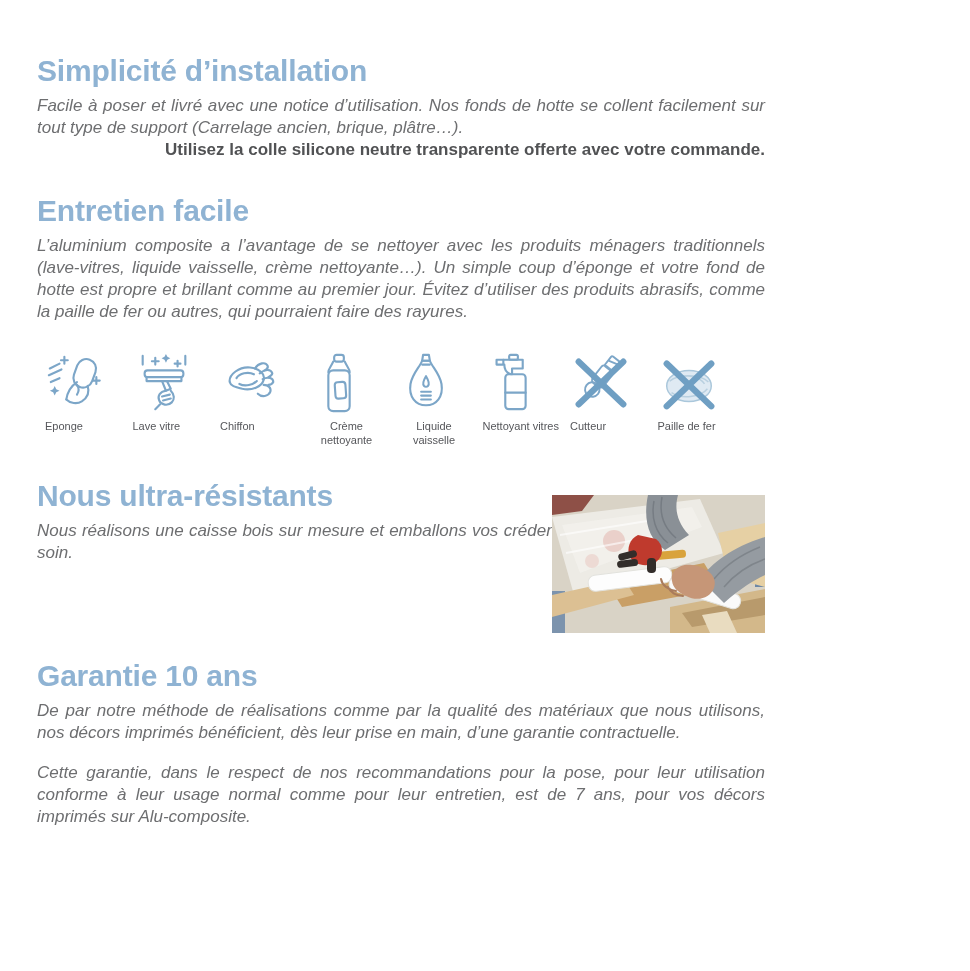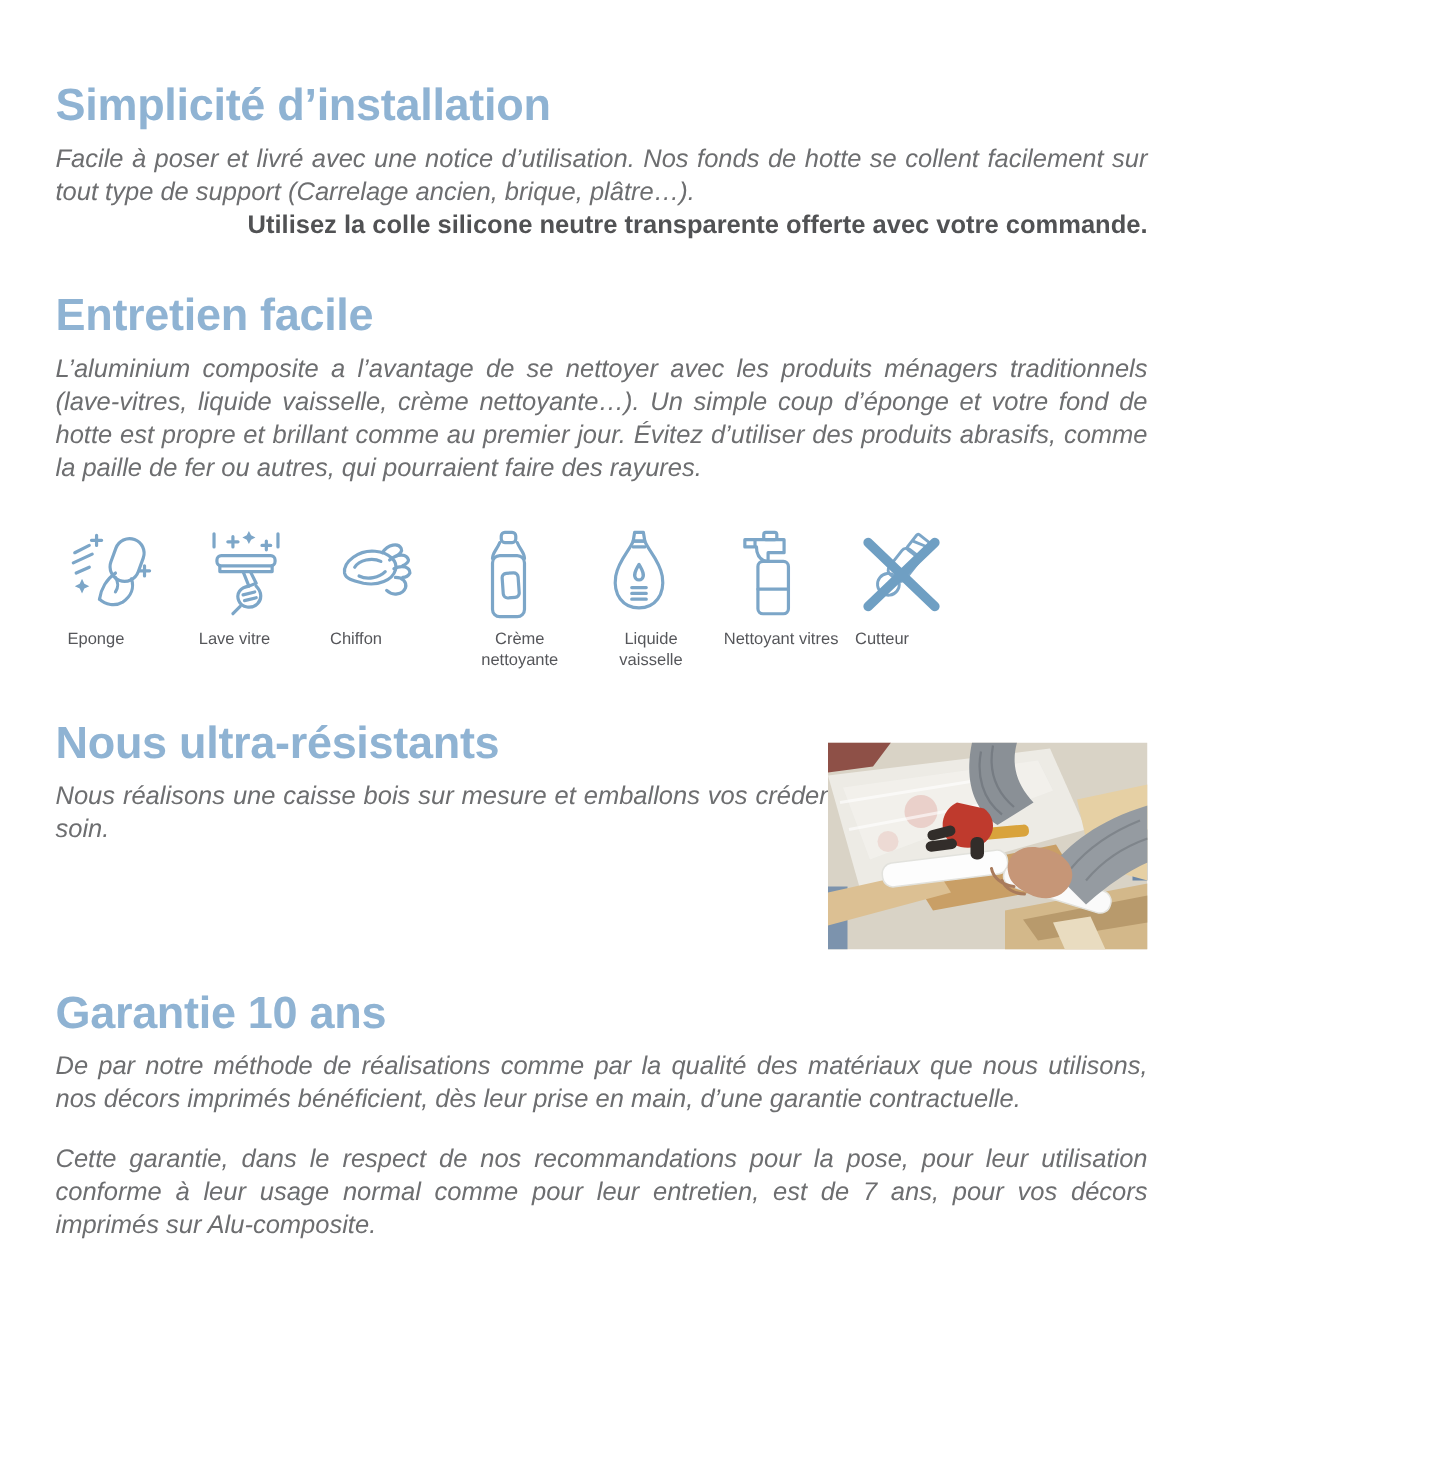--- a/index.html
+++ b/index.html
@@ -170,20 +170,28 @@
             <rect x="26" y="2" width="11" height="13" rx="1.5"></rect>
             <path d="M27,8 L36,5.5"></path>
             <rect x="24.5" y="14" width="14" height="22" rx="4"></rect>
             <circle cx="31.5" cy="42" r="7.5"></circle>
           </g>
           <path d="M9,10 L55,54 M55,10 L9,54" stroke="#6f9fc3" stroke-width="6.5" fill="none" stroke-linecap="round"></path>
         </svg>
         <div class="icon-label">Cutteur</div>
       </div>
 
+      <div class="icon-cell">
+        <svg viewBox="0 0 64 64">
+          <ellipse cx="32" cy="35" rx="23" ry="16" fill="#dfeaf3" stroke="#aac7db" stroke-width="1.5"></ellipse>
+          <path d="M12,30 C22,22 44,23 52,31 M14,42 C24,49 44,47 51,38 M22,27 C30,22 44,26 48,33" stroke="#b9d0e0" stroke-width="1.5" fill="none"></path>
+          <path d="M9,12 L55,56 M55,12 L9,56" stroke="#6f9fc3" stroke-width="6.5" fill="none" stroke-linecap="round"></path>
+        </svg>
+        <div class="icon-label">Paille de fer</div>
+      </div>
 
     </div>
   </section>
 
   <section id="sec-colis">
     <h2 class="sec-title">Nous ultra-résistants</h2>
     <p class="body-text">Nous réalisons une caisse bois sur mesure et emballons vos crédences avec le plus grand soin.</p>
 
     <svg class="packaging-photo" viewBox="0 0 213 138">
       <rect x="0" y="0" width="213" height="138" fill="#d9d3c6"></rect>

